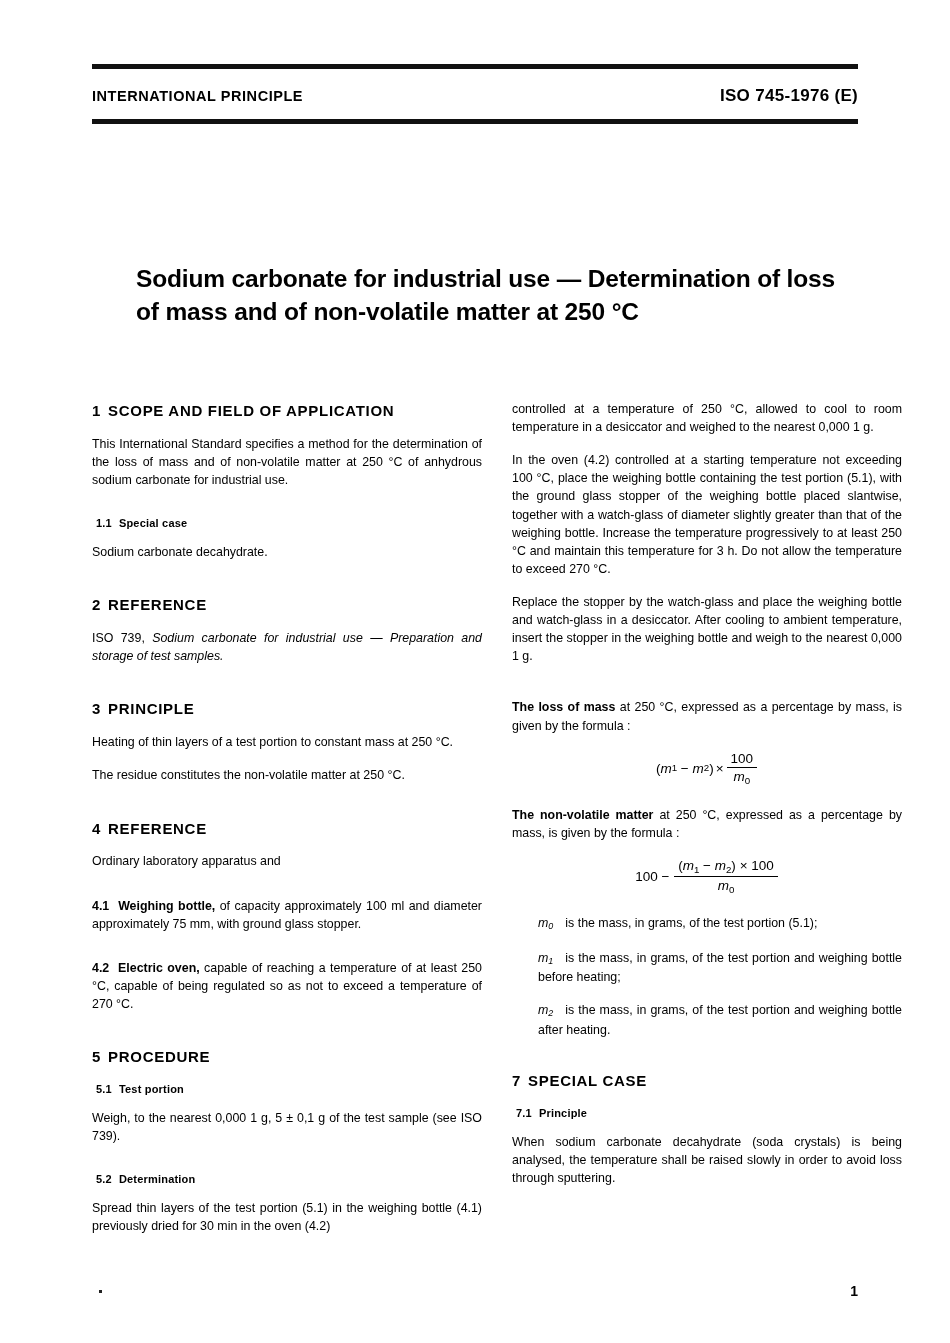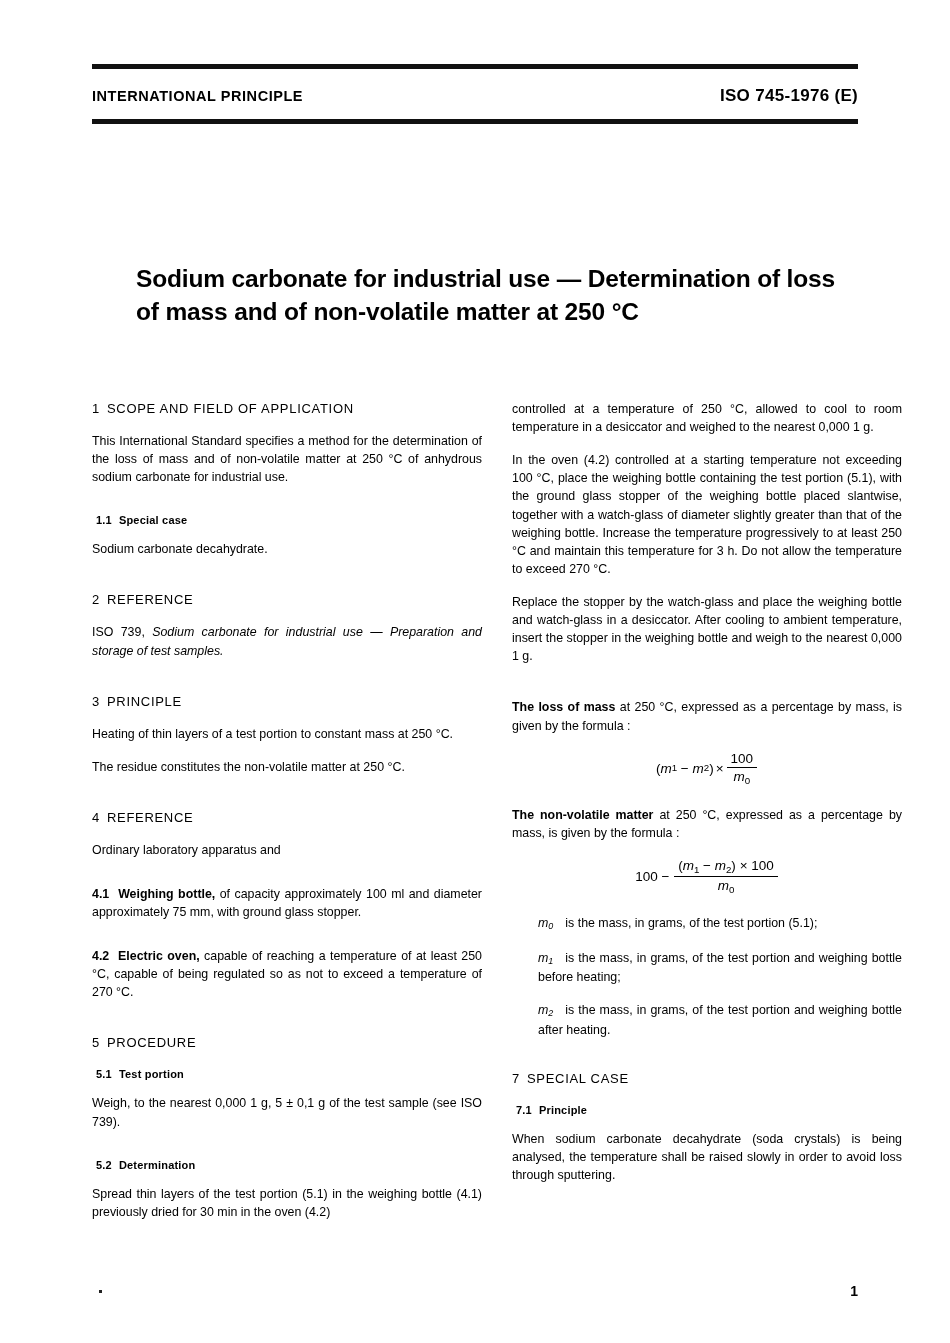--- a/index.html
+++ b/index.html
@@ -71,22 +71,22 @@
     position: absolute;
     top: 400px;
     width: 390px;
     font-size: 12.4px;
     line-height: 1.46;
   }
   .col-left  { left: 92px; }
   .col-right { left: 512px; }
 
   h2.sec {
-    font-size: 13px;
-    font-weight: normal;
+    font-size: 15px;
+    font-weight: bold;
     letter-spacing: 0.7px;
     margin: 0 0 13px 0;
   }
   h2.sec .num { margin-right: 7px; }
 
   h3.sub {
     font-size: 11px;
     font-weight: bold;
     letter-spacing: 0.2px;
     margin: 0 0 12px 4px;

